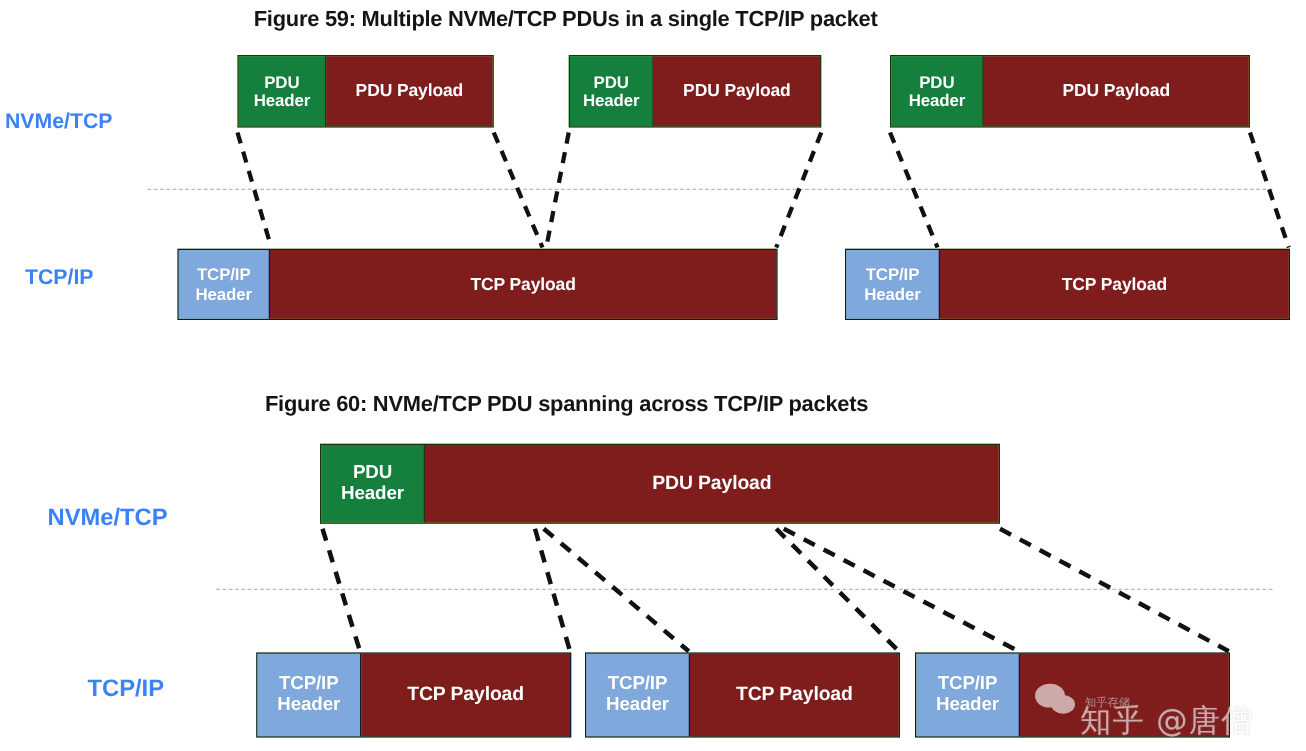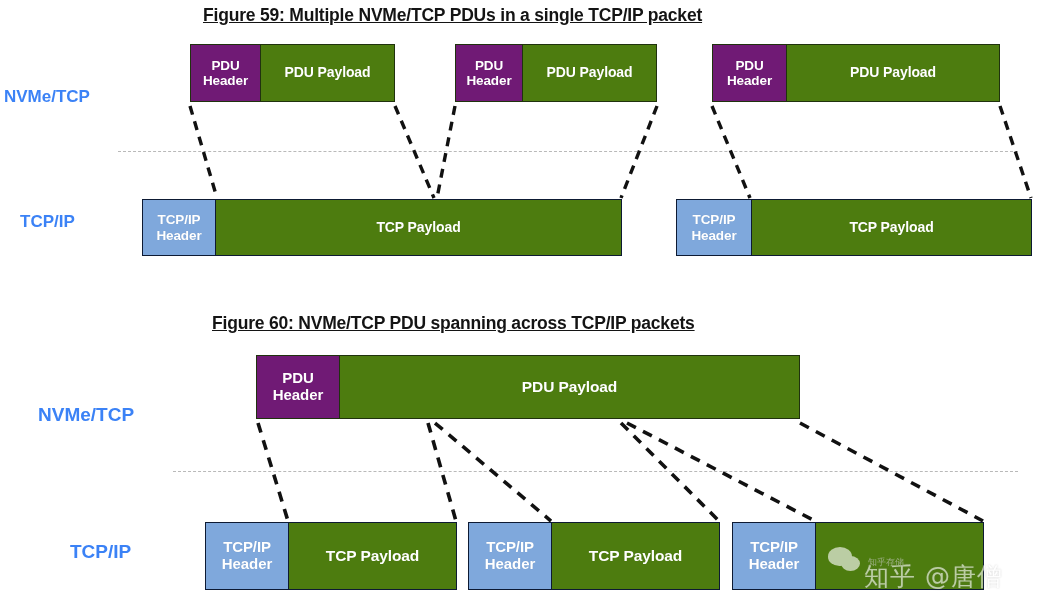--- a/index.html
+++ b/index.html
@@ -14,21 +14,20 @@
   .canvas{position:absolute;inset:0;}
 
   
   .fig-title{
     position:absolute;
     font-weight:bold;
     font-size:17.5px;
     color:#141414;
     letter-spacing:-0.2px;
     white-space:nowrap;
-    text-decoration:underline;
   }
   #fig59-title{left:203px;top:5px;}
   #fig60-title{left:212px;top:313px;}
 
   
   .row-label{
     position:absolute;
     font-weight:bold;
     color:#3b82f6;
     white-space:nowrap;
@@ -65,29 +64,29 @@
     align-items:center;
     justify-content:center;
     color:#ffffff;
     font-weight:bold;
     text-align:center;
     line-height:1.12;
     letter-spacing:-0.1px;
     text-shadow:0 0 1px rgba(0,0,0,0.12);
   }
   .seg.hdr-green{
-    background:#701a75;
+    background:#15803d;
     border-right:1.4px solid #20320e;
   }
   .seg.hdr-blue{
     background:#7FA8DC;
     border-right:1.4px solid #0d1a33;
   }
   .seg.payload{
-    background:#4d7c0f;
+    background:#7f1d1d;
     flex:1;
   }
   .seg .l1,.seg .l2{display:block;}
 
   
   .fig1 .seg{font-size:13.5px;}
   .fig2 .seg{font-size:15px;}
   .fig1 .seg.payload{font-size:14px;}
   .fig2 .seg.payload{font-size:15.5px;}
 

